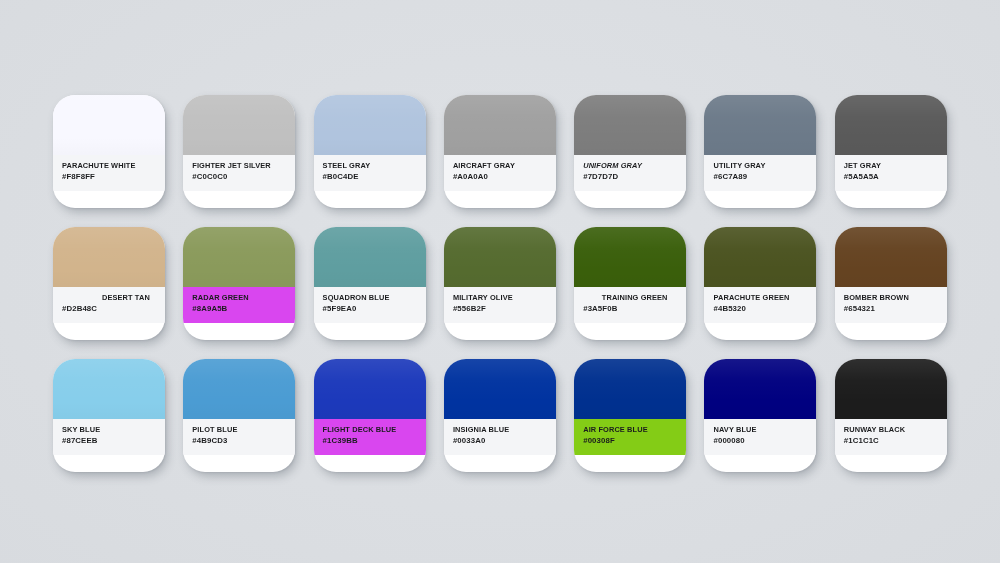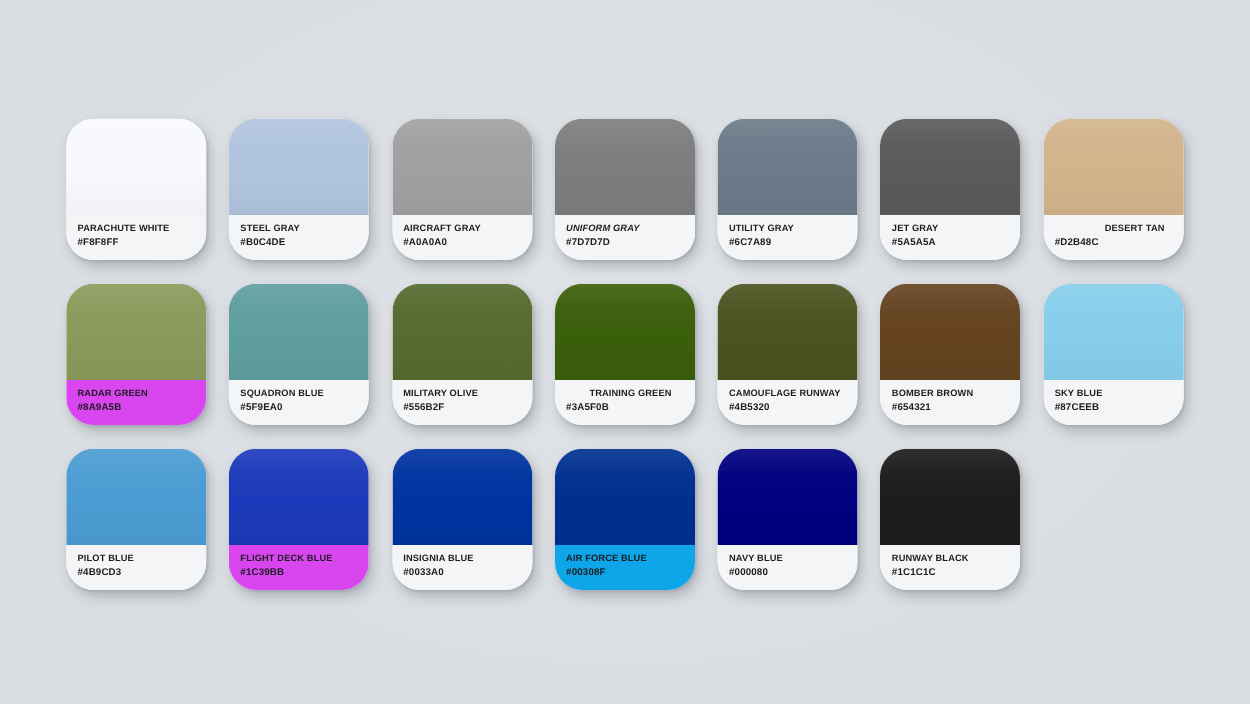--- a/index.html
+++ b/index.html
@@ -65,21 +65,21 @@
       rgba(255,255,255,0.085) 0%,
       rgba(255,255,255,0.02) 28%,
       rgba(255,255,255,0.00) 55%,
       rgba(0,0,0,0.035) 100%);
     pointer-events: none;
   }
 
   .swatch-label-area {
     position: absolute;
     left: 0;
-    top: 77px;
+    top: 60px;
     width: 112px;
     height: 36px;
     background: #f4f5f7;
     padding: 6px 0 12px 9px;
     box-sizing: border-box;
   }
 
   .swatch-name {
     display: block;
     font-family: "Liberation Sans", sans-serif;
@@ -108,20 +108,27 @@
 <div id="palette-board" style="--board-bg: #DADDE1;">
   <div class="swatch-grid">
       <div class="swatch-card">
         <div class="swatch-color" style="background-color: rgb(248, 248, 255);"></div>
         <div class="swatch-label-area" style="background-color: rgb(244, 245, 247);">
           <span class="swatch-name" style="color: rgb(27, 28, 30);">PARACHUTE WHITE</span>
           <span class="swatch-hex" style="color: rgb(27, 28, 30);">#F8F8FF</span>
         </div>
       </div>
       <div class="swatch-card">
+        <div class="swatch-color" style="background-color: rgb(192, 192, 192);"></div>
+        <div class="swatch-label-area" style="background-color: rgb(244, 245, 247);">
+          <span class="swatch-name" style="color: rgb(27, 28, 30);">FIGHTER JET SILVER</span>
+          <span class="swatch-hex" style="color: rgb(27, 28, 30);">#C0C0C0</span>
+        </div>
+      </div>
+      <div class="swatch-card">
         <div class="swatch-color" style="background-color: rgb(176, 196, 222);"></div>
         <div class="swatch-label-area" style="background-color: rgb(244, 245, 247);">
           <span class="swatch-name" style="color: rgb(27, 28, 30);">STEEL GRAY</span>
           <span class="swatch-hex" style="color: rgb(27, 28, 30);">#B0C4DE</span>
         </div>
       </div>
       <div class="swatch-card">
         <div class="swatch-color" style="background-color: rgb(160, 160, 160);"></div>
         <div class="swatch-label-area" style="background-color: rgb(244, 245, 247);">
           <span class="swatch-name" style="color: rgb(27, 28, 30);">AIRCRAFT GRAY</span>
@@ -180,21 +187,21 @@
       <div class="swatch-card">
         <div class="swatch-color" style="background-color: rgb(58, 95, 11);"></div>
         <div class="swatch-label-area" style="background-color: rgb(244, 245, 247);">
           <span class="swatch-name" style="color: rgb(27, 28, 30); text-align: center;">TRAINING GREEN</span>
           <span class="swatch-hex" style="color: rgb(27, 28, 30);">#3A5F0B</span>
         </div>
       </div>
       <div class="swatch-card">
         <div class="swatch-color" style="background-color: rgb(75, 83, 32);"></div>
         <div class="swatch-label-area" style="background-color: rgb(244, 245, 247);">
-          <span class="swatch-name" style="color: rgb(27, 28, 30);">CAMOUFLAGE RUNWAY</span>
+          <span class="swatch-name" style="color: rgb(27, 28, 30);">PARACHUTE GREEN</span>
           <span class="swatch-hex" style="color: rgb(27, 28, 30);">#4B5320</span>
         </div>
       </div>
       <div class="swatch-card">
         <div class="swatch-color" style="background-color: rgb(101, 67, 33);"></div>
         <div class="swatch-label-area" style="background-color: rgb(244, 245, 247);">
           <span class="swatch-name" style="color: rgb(27, 28, 30);">BOMBER BROWN</span>
           <span class="swatch-hex" style="color: rgb(27, 28, 30);">#654321</span>
         </div>
       </div>
@@ -221,21 +228,21 @@
       </div>
       <div class="swatch-card">
         <div class="swatch-color" style="background-color: rgb(0, 51, 160);"></div>
         <div class="swatch-label-area" style="background-color: rgb(244, 245, 247);">
           <span class="swatch-name" style="color: rgb(27, 28, 30);">INSIGNIA BLUE</span>
           <span class="swatch-hex" style="color: rgb(27, 28, 30);">#0033A0</span>
         </div>
       </div>
       <div class="swatch-card">
         <div class="swatch-color" style="background-color: rgb(0, 48, 143);"></div>
-        <div class="swatch-label-area" style="background-color: #0ea5e9;">
+        <div class="swatch-label-area" style="background-color: #84cc16;">
           <span class="swatch-name" style="color: rgb(27, 28, 30);">AIR FORCE BLUE</span>
           <span class="swatch-hex" style="color: rgb(27, 28, 30);">#00308F</span>
         </div>
       </div>
       <div class="swatch-card">
         <div class="swatch-color" style="background-color: rgb(0, 0, 128);"></div>
         <div class="swatch-label-area" style="background-color: rgb(244, 245, 247);">
           <span class="swatch-name" style="color: rgb(27, 28, 30);">NAVY BLUE</span>
           <span class="swatch-hex" style="color: rgb(27, 28, 30);">#000080</span>
         </div>

